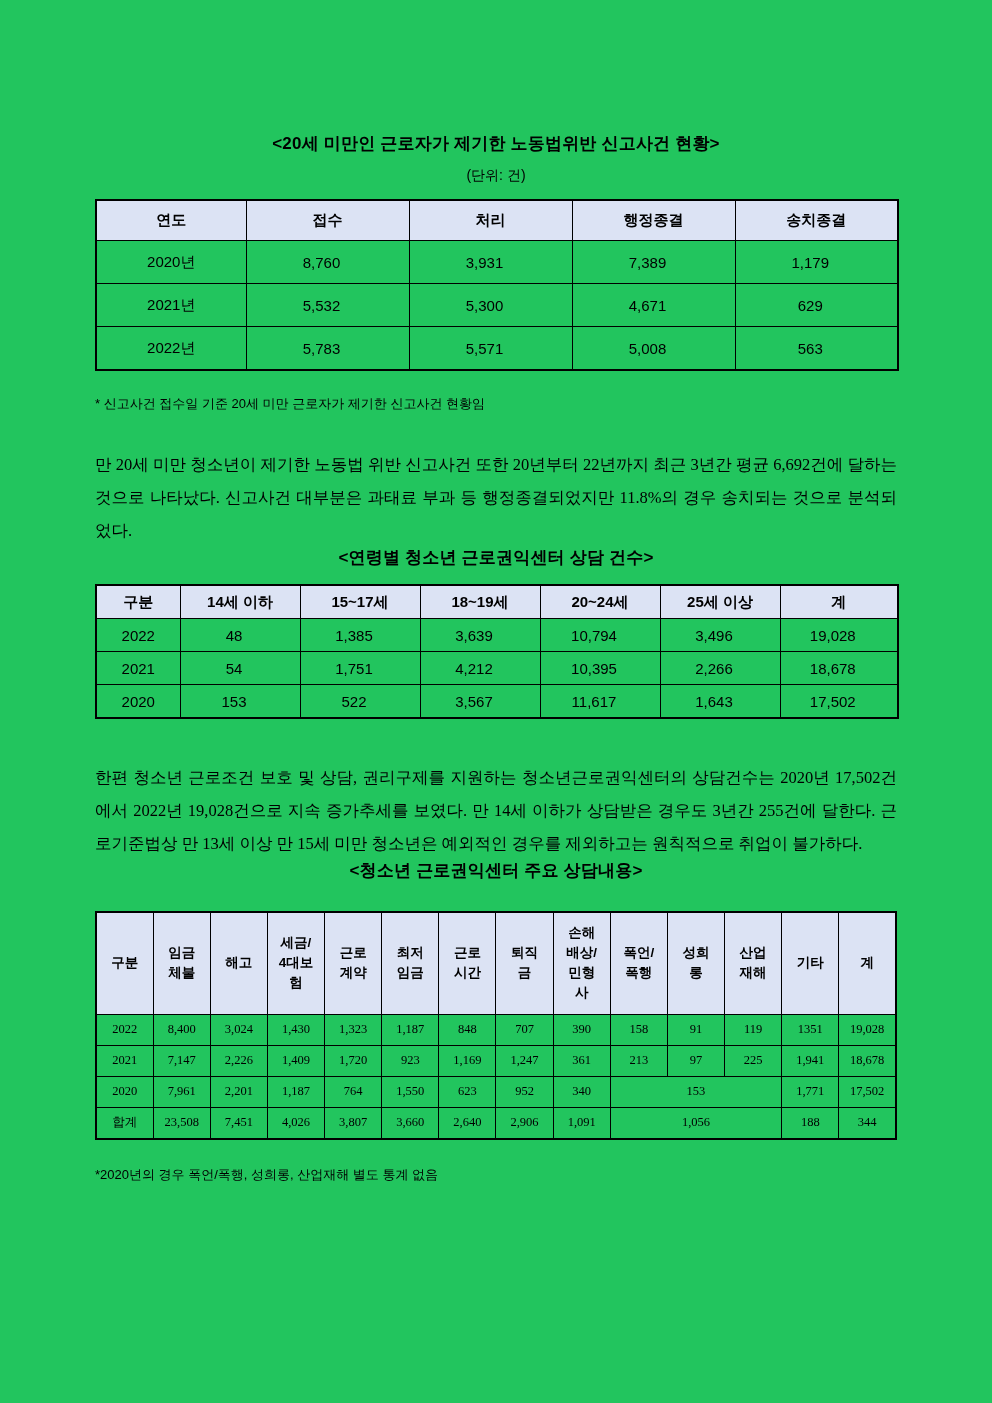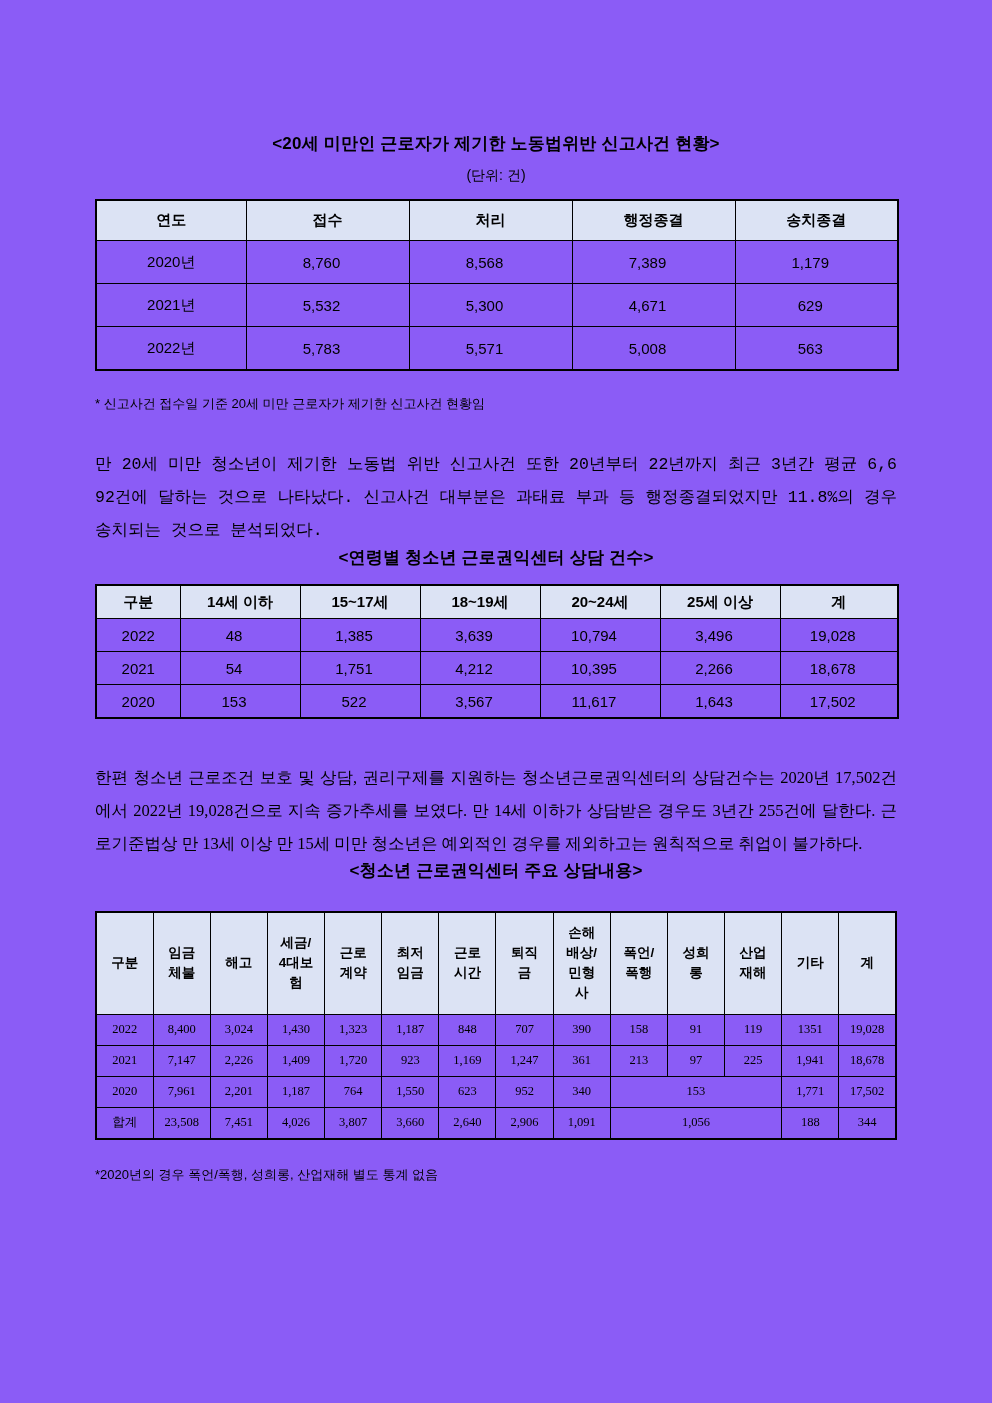--- a/index.html
+++ b/index.html
@@ -1,17 +1,17 @@
 <!DOCTYPE html>
 <html lang="ko"><head>
 <meta charset="utf-8">
 <style>
   html, body { margin: 0; padding: 0; background: #ffffff; }
   .page {
-    width: 992px; height: 1403px; background: #8b5cf6;
+    width: 992px; height: 1403px; background: #22c55e;
     position: relative; overflow: hidden;
     font-family: "Liberation Sans", sans-serif; color: #000000;
   }
   .content {
     width: 802px; margin-left: 95px; padding-top: 133px; box-sizing: border-box;
   }
   .doc-title {
     font-size: 17px; font-weight: bold; text-align: center;
     margin: 0; line-height: 22px; letter-spacing: 0.2px;
     font-family: "Liberation Sans", sans-serif;
@@ -33,21 +33,21 @@
   .t1 th { height: 37px; font-size: 15px; }
   .t1 td { height: 40px; font-size: 15px; }
 
   .footnote { font-size: 13px; line-height: 16px; margin: 0; }
   .fn1 { margin-top: 25px; }
   .para {
     font-family: "Liberation Serif", serif;
     font-size: 16.5px; line-height: 33px; text-align: justify;
     word-break: break-all; margin: 0;
   }
-  .p1 { margin-top: 36px; font-family: Liberation Mono, monospace; }
+  .p1 { margin-top: 36px; }
 
   
   .title2 { }
   .t2 { margin-top: 15px; }
   .t2 th { height: 30px; font-size: 15px; }
   .t2 td { height: 30px; font-size: 15px; }
 
   .p2 { margin-top: 42px; }
 
   
@@ -87,21 +87,21 @@
           <th class="ctr">접수</th>
           <th class="ctr">처리</th>
           <th class="ctr">행정종결</th>
           <th class="ctr">송치종결</th>
         </tr>
       </thead>
       <tbody>
         <tr>
           <td class="ctr">2020년</td>
           <td class="num">8,760</td>
-          <td class="num">8,568</td>
+          <td class="num">3,931</td>
           <td class="num">7,389</td>
           <td class="num">1,179</td>
         </tr>
         <tr>
           <td class="ctr">2021년</td>
           <td class="num">5,532</td>
           <td class="num">5,300</td>
           <td class="num">4,671</td>
           <td class="num">629</td>
         </tr>

